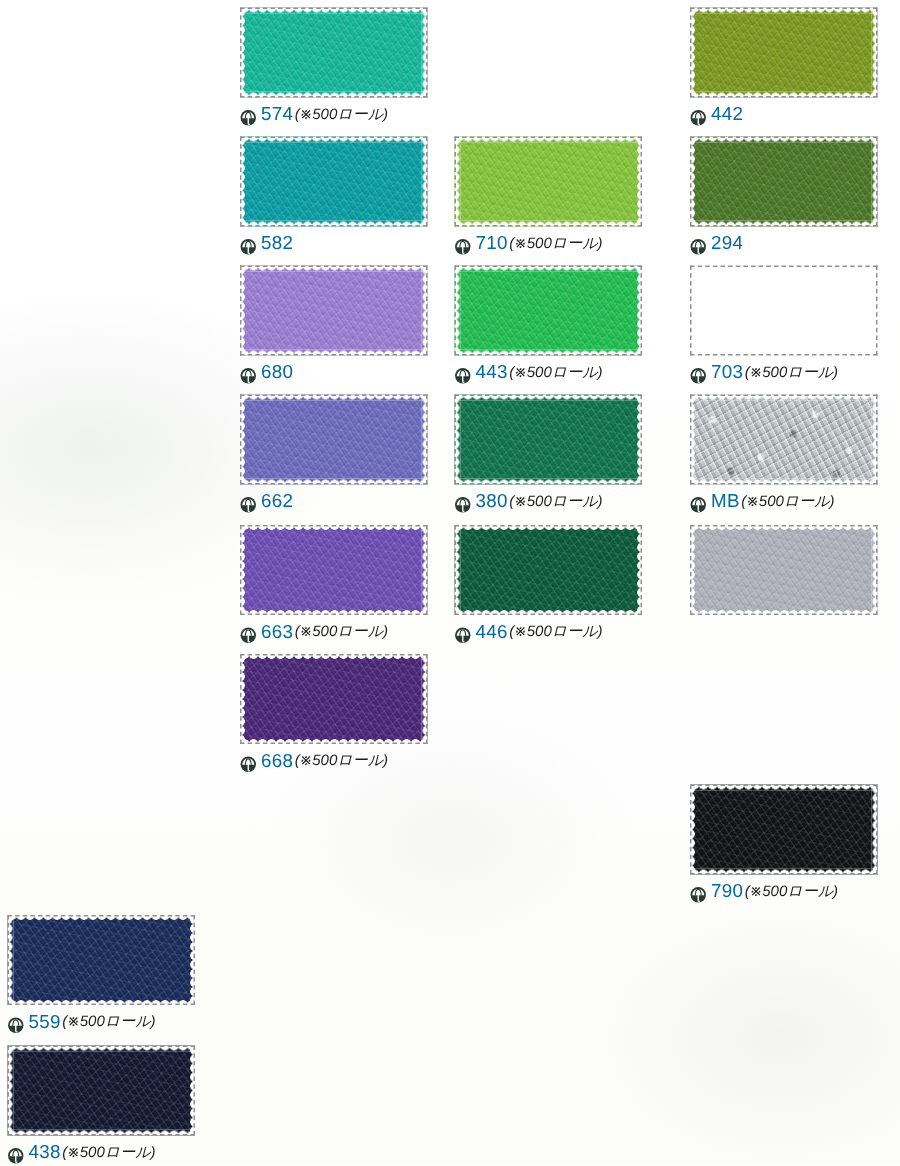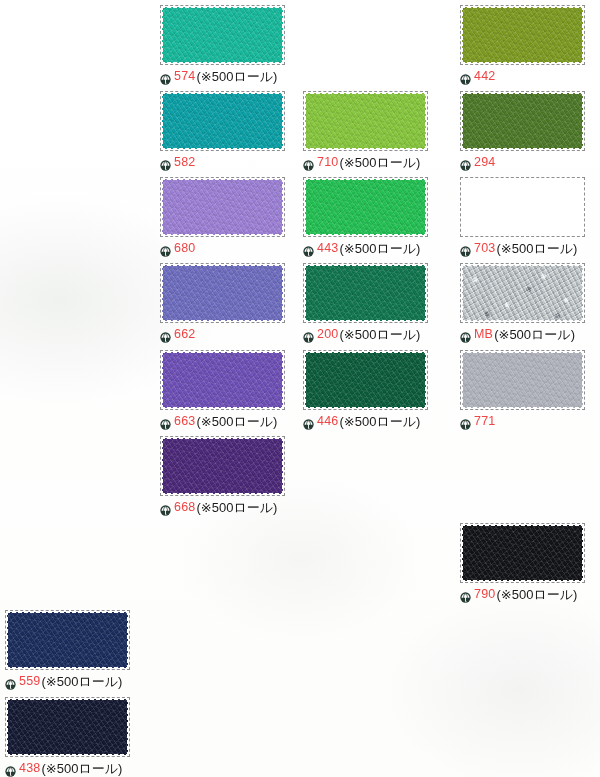--- a/index.html
+++ b/index.html
@@ -91,30 +91,31 @@
     height:15px;
     white-space:nowrap;
   }
   .caption .mark{
     width:11px;height:11px;flex:0 0 11px;
     margin-right:3px;
     position:relative;
   }
   .caption .code{
     font-size:12.5px;
-    color:#ef4444;
+    color:#0369a1;
     letter-spacing:.2px;
     line-height:1;
   }
   .caption .note{
-    font-size:13px;
+    font-size:10px;
     color:#1b1b1b;
     letter-spacing:0;
     line-height:1;
     margin-left:1px;
+    font-style:italic;
   }
 </style>
 </head>
 <body style="background: rgb(254, 254, 254);">
 
 <div id="paper-bg"></div>
 
 <div id="sheet">
     <div class="cell" style="left: 160px; top: 5px;">
     <div class="swatch" style="background: rgb(22, 184, 155);">
@@ -321,21 +322,21 @@
     <div class="caption">
       <span class="mark">
         <svg viewBox="0 0 12 12" width="11" height="11" aria-hidden="true">
           <circle cx="6" cy="6" r="5.6" fill="#253b33"></circle>
           <path d="M1.6 6.4 C1.9 3.4 3.8 1.9 6 1.9 C8.2 1.9 10.1 3.4 10.4 6.4 Z" fill="#ffffff"></path>
           <path d="M6 1.9 L6 10.3" stroke="#ffffff" stroke-width="1" fill="none"></path>
           <path d="M3.8 6.4 C4.0 3.6 4.9 2.1 6 2.1 C7.1 2.1 8.0 3.6 8.2 6.4" stroke="#253b33" stroke-width=".8" fill="none"></path>
           <path d="M6 10.3 C6 11 6.9 11 6.9 10.3" stroke="#ffffff" stroke-width=".9" fill="none"></path>
         </svg>
       </span>
-      <span class="code">200</span>
+      <span class="code">380</span>
       <span class="note">(※500ロール)</span>
     </div>
   </div>
     <div class="cell" style="left: 303px; top: 350px;">
     <div class="swatch" style="background: rgb(12, 92, 60);">
       <div class="shade"></div>
       <div class="felt"></div>
       <div class="pink-top"></div>
       <div class="pink-bottom"></div>
       <div class="pink-left"></div>
@@ -452,33 +453,20 @@
     <div class="cell" style="left: 460px; top: 350px;">
     <div class="swatch" style="background: rgb(177, 180, 189);">
       <div class="shade"></div>
       <div class="felt"></div>
       <div class="pink-top"></div>
       <div class="pink-bottom"></div>
       <div class="pink-left"></div>
       <div class="pink-right"></div>
       <div class="rule"></div>
     </div>
-    <div class="caption">
-      <span class="mark">
-        <svg viewBox="0 0 12 12" width="11" height="11" aria-hidden="true">
-          <circle cx="6" cy="6" r="5.6" fill="#253b33"></circle>
-          <path d="M1.6 6.4 C1.9 3.4 3.8 1.9 6 1.9 C8.2 1.9 10.1 3.4 10.4 6.4 Z" fill="#ffffff"></path>
-          <path d="M6 1.9 L6 10.3" stroke="#ffffff" stroke-width="1" fill="none"></path>
-          <path d="M3.8 6.4 C4.0 3.6 4.9 2.1 6 2.1 C7.1 2.1 8.0 3.6 8.2 6.4" stroke="#253b33" stroke-width=".8" fill="none"></path>
-          <path d="M6 10.3 C6 11 6.9 11 6.9 10.3" stroke="#ffffff" stroke-width=".9" fill="none"></path>
-        </svg>
-      </span>
-      <span class="code">771</span>
-      <span class="note"></span>
-    </div>
   </div>
     <div class="cell" style="left: 460px; top: 523px;">
     <div class="swatch" style="background: rgb(18, 20, 23);">
       <div class="shade"></div>
       <div class="felt"></div>
       <div class="pink-top"></div>
       <div class="pink-bottom"></div>
       <div class="pink-left"></div>
       <div class="pink-right"></div>
       <div class="rule"></div>

